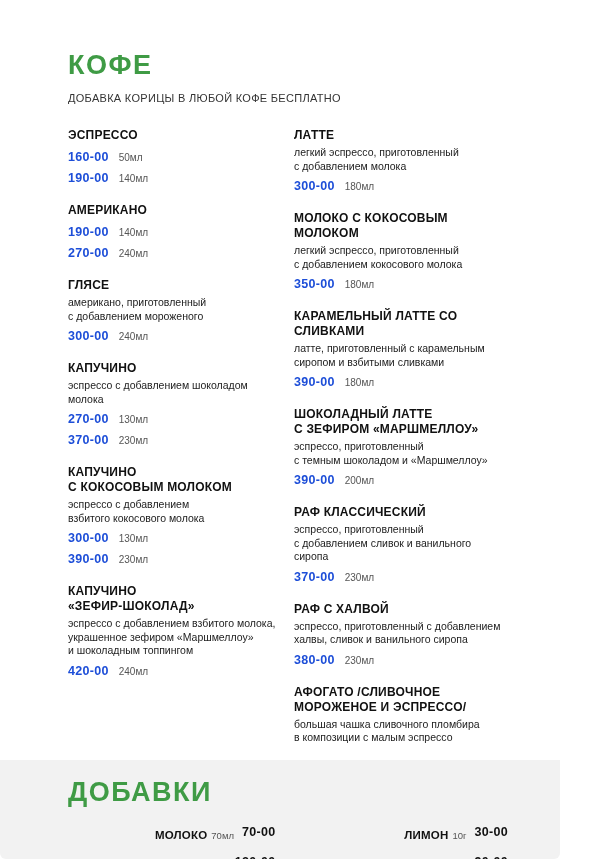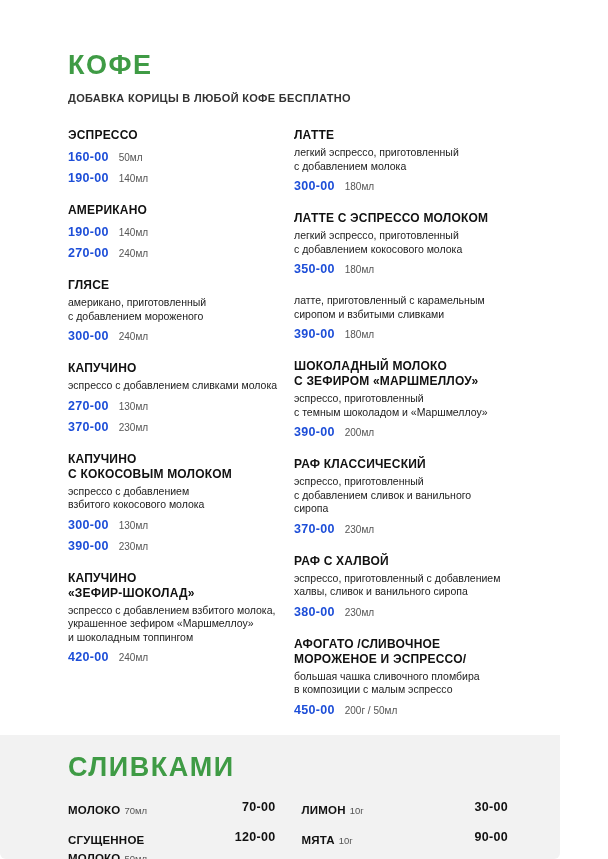--- a/index.html
+++ b/index.html
@@ -12,21 +12,21 @@
   }
   .page{width:560px;height:859px;display:flex;flex-direction:column;overflow:hidden;border-radius:6px;}
 
   
   .coffee-section{flex:1 1 auto;padding:50px 52px 0 68px;box-sizing:border-box;}
   .section-title{
     font-size:27px;font-weight:bold;letter-spacing:1.5px;
     color:#3f9b45;margin:0 0 11px 0;
   }
   .coffee-subtitle{
-    font-size:11px;font-weight:bold;color:#333;
+    font-size:11px;font-weight:normal;color:#333;
     letter-spacing:.3px;margin:0 0 24px 0;
   }
   .columns{display:flex;}
   .col{width:236px;}
   .col.left{margin-right:12px;}
   .item{margin-bottom:15px;}
   .item-title{
     font-size:12px;line-height:15px;font-weight:bold;color:#111;
     letter-spacing:.2px;white-space:pre-line;margin-bottom:3px;
   }
@@ -45,21 +45,21 @@
   }
   .addons-section .section-title{margin-bottom:17px;}
   .addon-columns{display:flex;}
   .addon-col{width:222px;}
   .addon-col.left{margin-right:26px;}
   .addon-col.right{width:221px;}
   .addon-row{
     display:flex;justify-content:space-between;align-items:flex-start;
     margin-bottom:12px;
   }
-  .addon-name-wrap{flex:1 1 auto;padding-right:8px;}
+  .addon-name-wrap{flex:1 1 auto;padding-right:8px;text-align:right;}
   .addon-name{
     font-size:11.5px;line-height:14px;font-weight:bold;color:#111;
     letter-spacing:.2px;white-space:pre-line;
   }
   .addon-qty{font-size:9.5px;color:#555;margin-left:4px;}
   .addon-price{
     font-size:12.5px;font-weight:bold;color:#111;
     letter-spacing:.3px;white-space:nowrap;text-align:right;
   }
 </style>
@@ -100,21 +100,21 @@
           <div class="item-title">ГЛЯСЕ</div>
           <div class="item-desc">американо, приготовленный
 с добавлением мороженого</div>
           <div class="price-row">
             <span class="price">300-00</span><span class="vol">240мл</span>
           </div>
         </div>
 
         <div class="item">
           <div class="item-title">КАПУЧИНО</div>
-          <div class="item-desc">эспрессо с добавлением сливками молока</div>
+          <div class="item-desc">эспрессо с добавлением шоколадом молока</div>
           <div class="price-row">
             <span class="price">270-00</span><span class="vol">130мл</span>
           </div>
           <div class="price-row">
             <span class="price">370-00</span><span class="vol">230мл</span>
           </div>
         </div>
 
         <div class="item">
           <div class="item-title">КАПУЧИНО
@@ -147,38 +147,39 @@
         <div class="item">
           <div class="item-title">ЛАТТЕ</div>
           <div class="item-desc">легкий эспрессо, приготовленный
 с добавлением молока</div>
           <div class="price-row">
             <span class="price">300-00</span><span class="vol">180мл</span>
           </div>
         </div>
 
         <div class="item">
-          <div class="item-title">ЛАТТЕ С ЭСПРЕССО МОЛОКОМ</div>
+          <div class="item-title">МОЛОКО С КОКОСОВЫМ МОЛОКОМ</div>
           <div class="item-desc">легкий эспрессо, приготовленный
 с добавлением кокосового молока</div>
           <div class="price-row">
             <span class="price">350-00</span><span class="vol">180мл</span>
           </div>
         </div>
 
         <div class="item">
+          <div class="item-title">КАРАМЕЛЬНЫЙ ЛАТТЕ СО СЛИВКАМИ</div>
           <div class="item-desc">латте, приготовленный с карамельным
 сиропом и взбитыми сливками</div>
           <div class="price-row">
             <span class="price">390-00</span><span class="vol">180мл</span>
           </div>
         </div>
 
         <div class="item">
-          <div class="item-title">ШОКОЛАДНЫЙ МОЛОКО
+          <div class="item-title">ШОКОЛАДНЫЙ ЛАТТЕ
 С ЗЕФИРОМ «МАРШМЕЛЛОУ»</div>
           <div class="item-desc">эспрессо, приготовленный
 с темным шоколадом и «Маршмеллоу»</div>
           <div class="price-row">
             <span class="price">390-00</span><span class="vol">200мл</span>
           </div>
         </div>
 
         <div class="item">
           <div class="item-title">РАФ КЛАССИЧЕСКИЙ</div>
@@ -196,31 +197,28 @@
           <div class="price-row">
             <span class="price">380-00</span><span class="vol">230мл</span>
           </div>
         </div>
 
         <div class="item">
           <div class="item-title">АФОГАТО /СЛИВОЧНОЕ
 МОРОЖЕНОЕ И ЭСПРЕССО/</div>
           <div class="item-desc">большая чашка сливочного пломбира
 в композиции с малым эспрессо</div>
-          <div class="price-row">
-            <span class="price">450-00</span><span class="vol">200г / 50мл</span>
-          </div>
         </div>
 
       </div>
     </div>
   </div>
 
   <div class="addons-section">
-    <h1 class="section-title">СЛИВКАМИ</h1>
+    <h1 class="section-title">ДОБАВКИ</h1>
 
     <div class="addon-columns">
 
       <div class="addon-col left">
 
         <div class="addon-row">
           <div class="addon-name-wrap"><span class="addon-name">МОЛОКО</span><span class="addon-qty">70мл</span></div>
           <div class="addon-price">70-00</div>
         </div>
 

